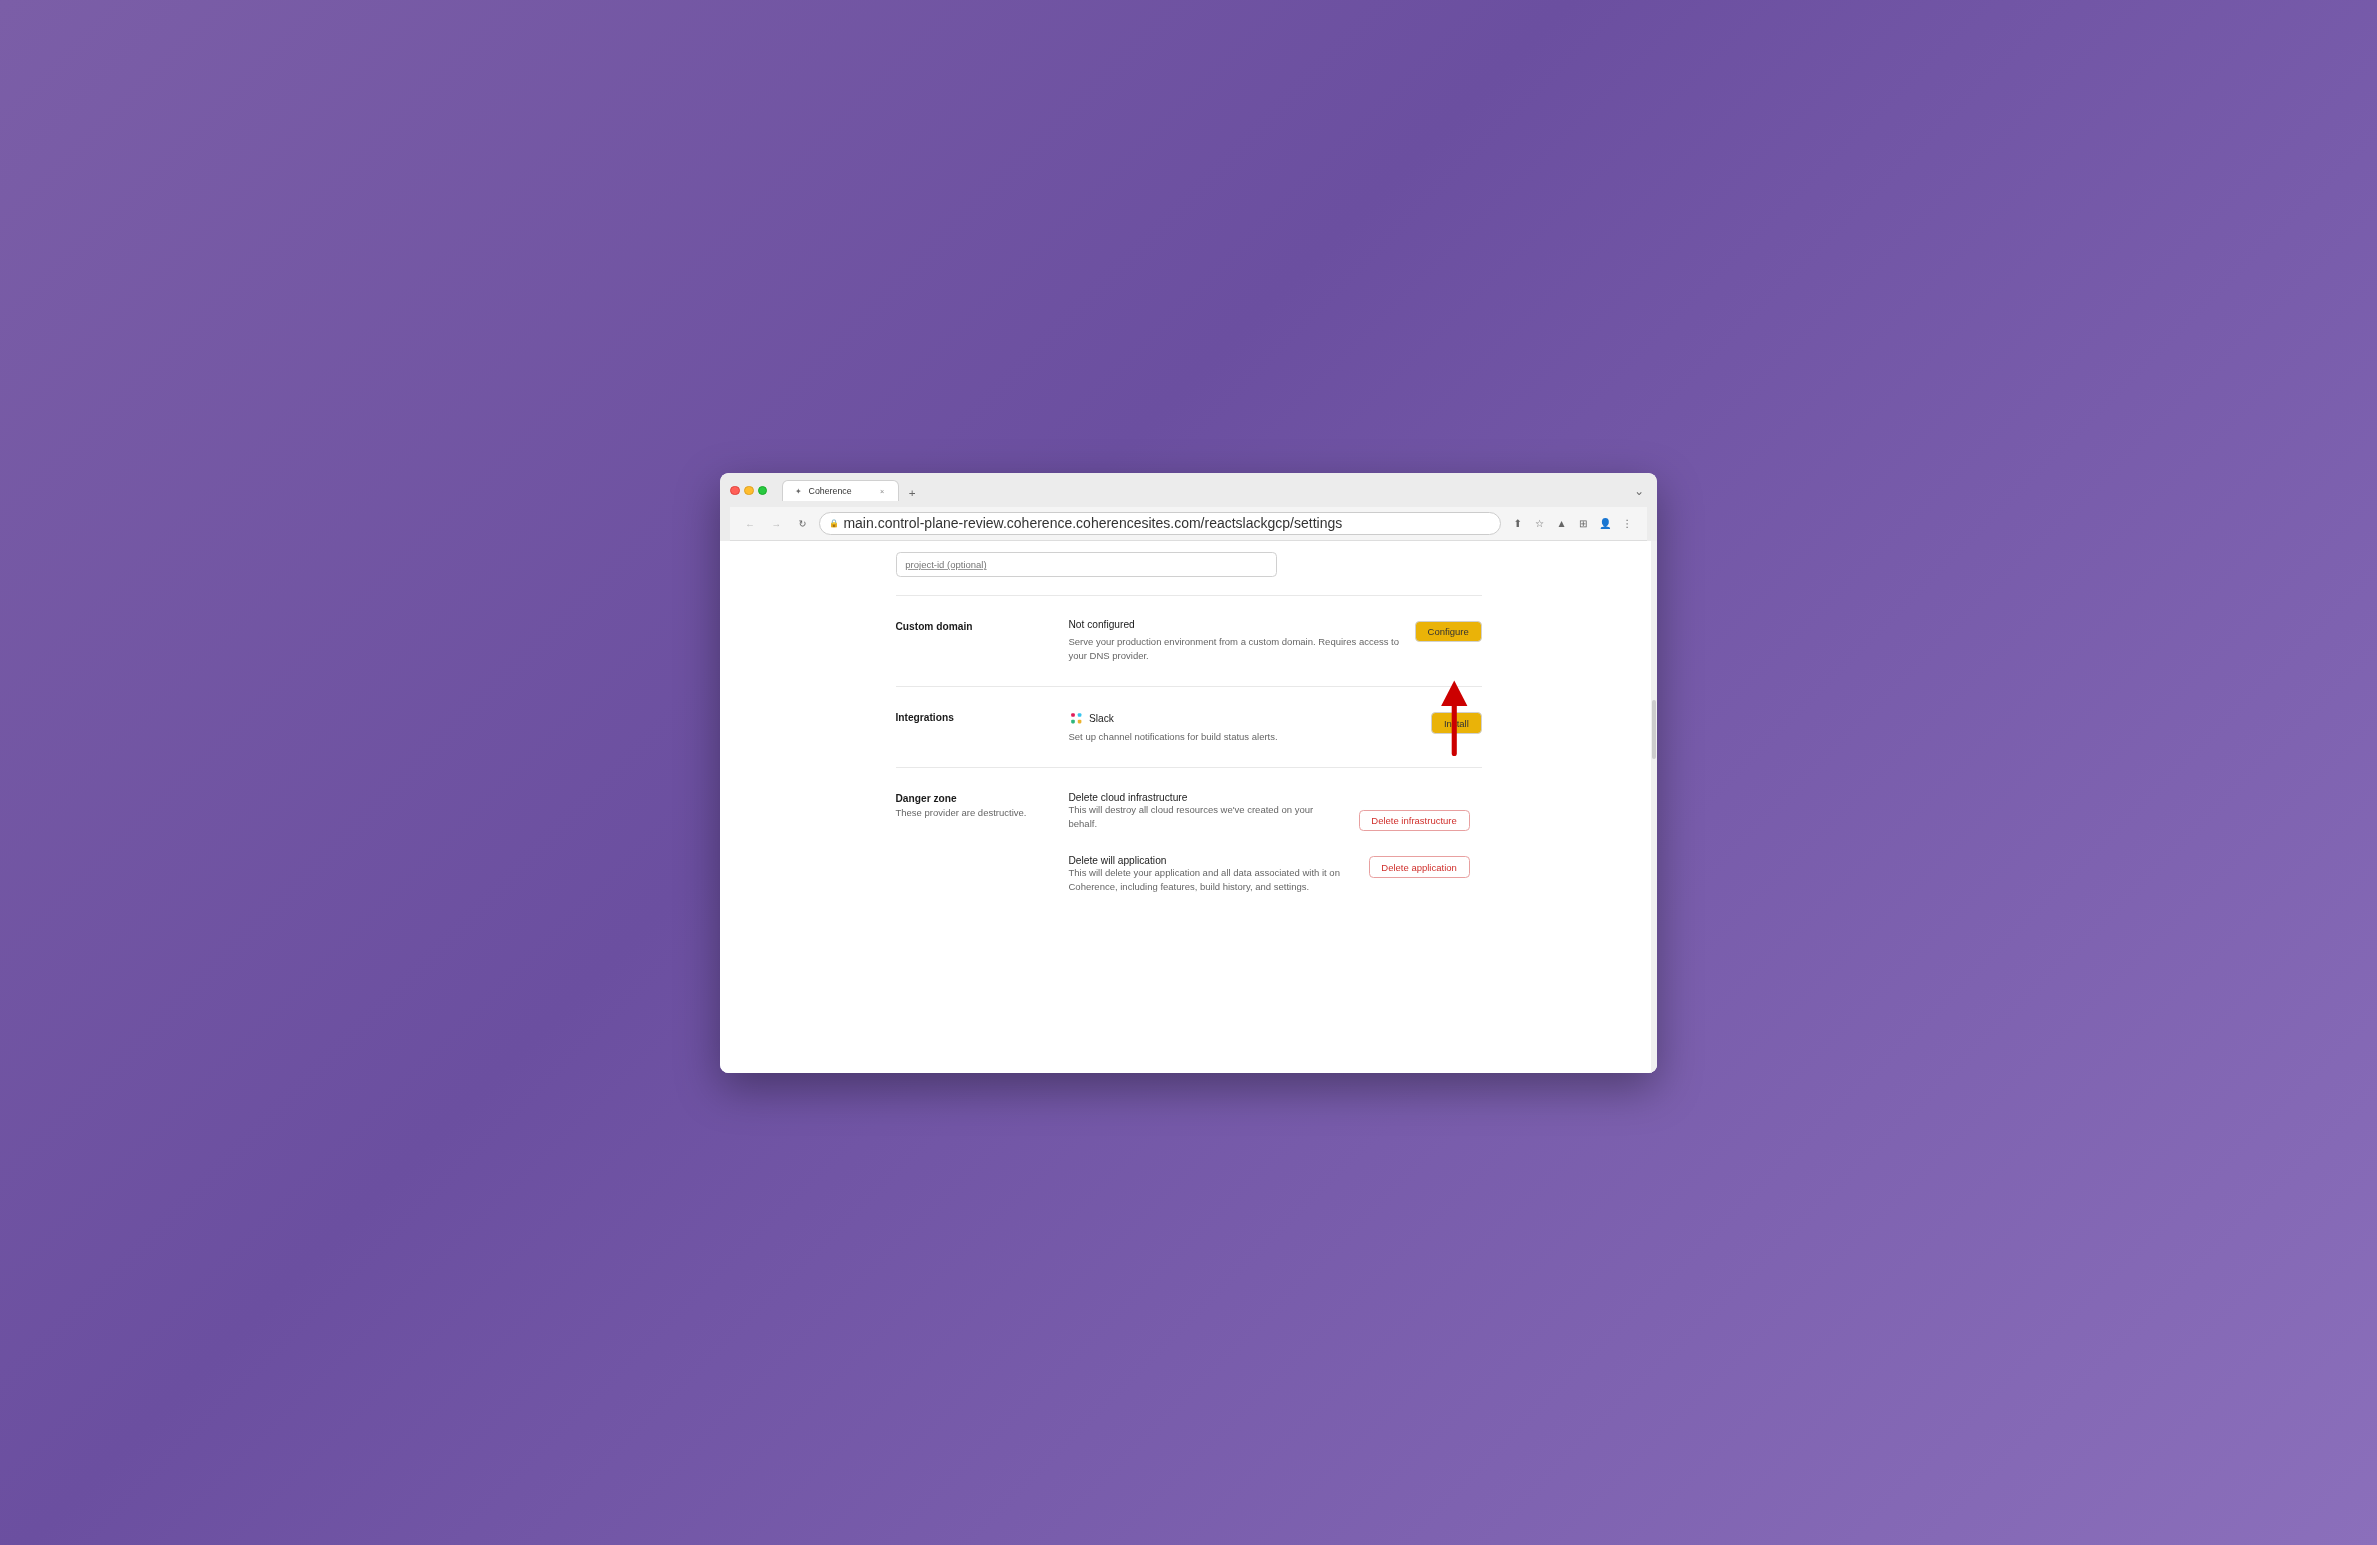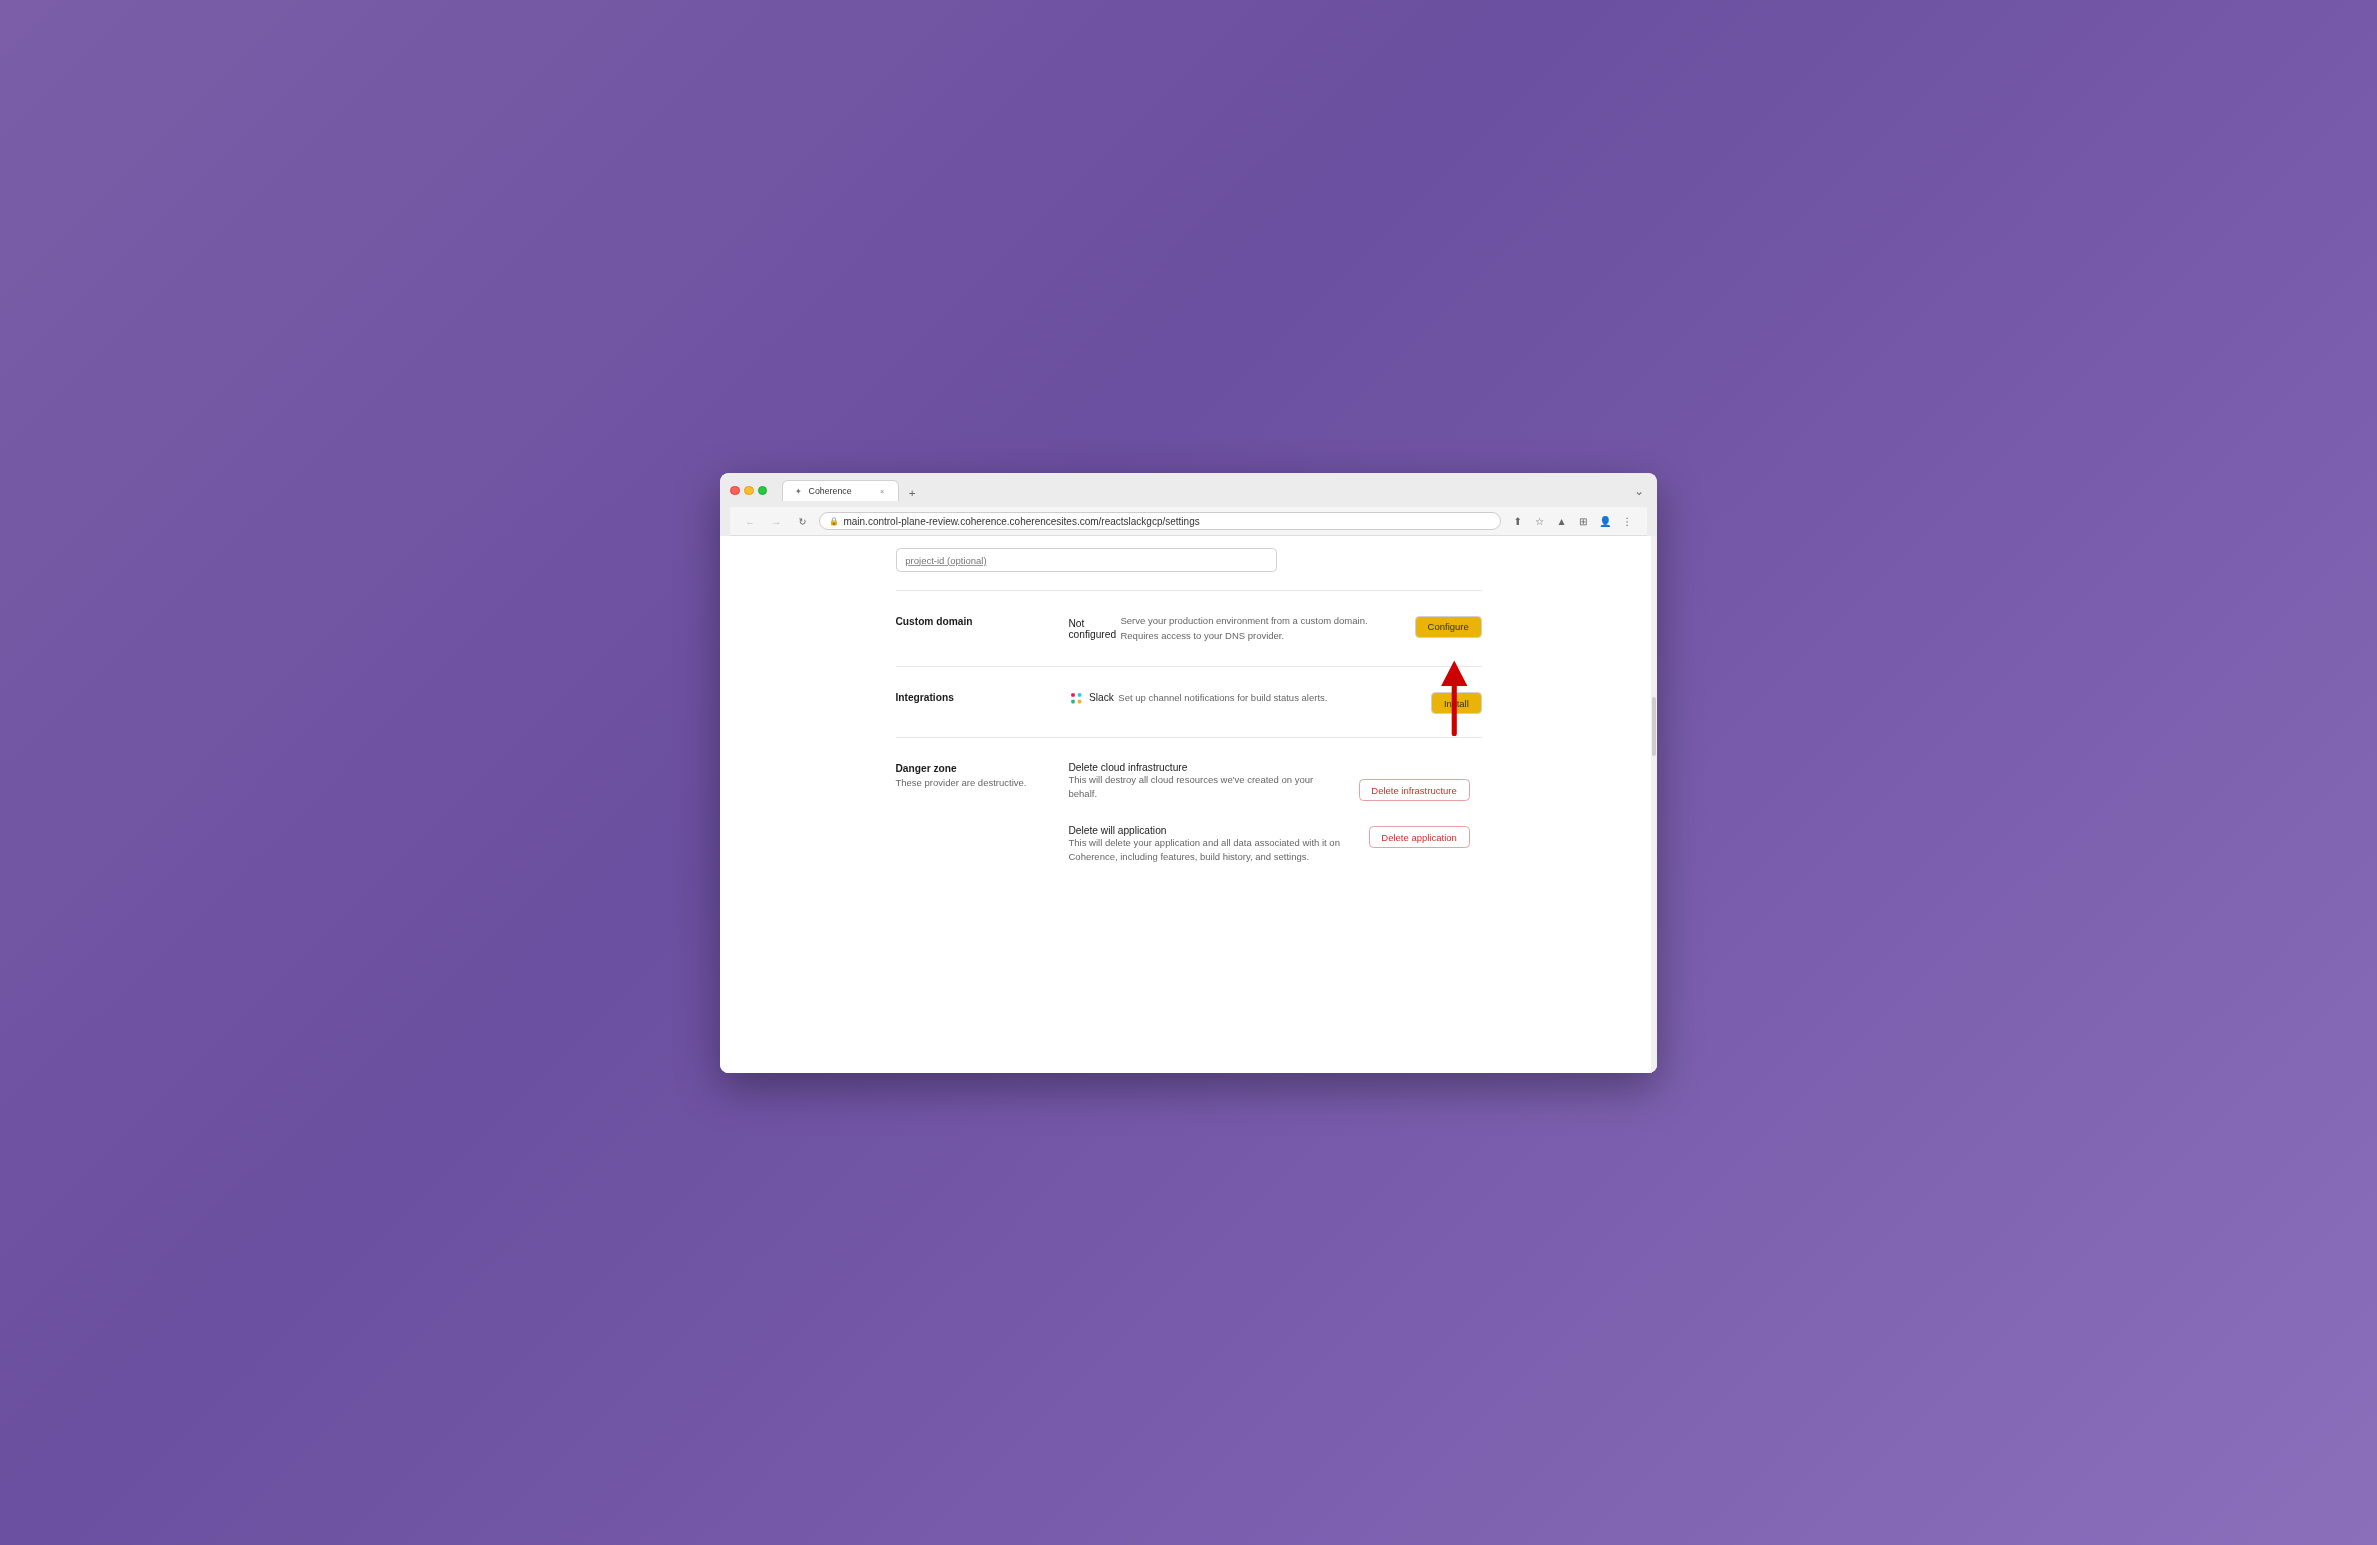--- a/index.html
+++ b/index.html
@@ -149,21 +149,21 @@
       align-items: center;
       gap: 4.4px;
     }
 
     .url-lock {
       color: #555;
       font-size: 8px;
     }
 
     .url-text {
-      font-size: 10px;
+      font-size: 14px;
       color: #333;
     }
 
     .toolbar-actions {
       display: flex;
       gap: 2.9px;
       align-items: center;
     }
 
     .toolbar-btn {
@@ -247,21 +247,21 @@
 
     .settings-row-sublabel {
       font-size: 9.5px;
       color: #666;
       margin-top: 2.9px;
       font-weight: 400;
     }
 
     .settings-row-content {
       display: flex;
-      flex-direction: row;
+      flex-direction: column;
       gap: 4.4px;
     }
 
     .settings-row-title {
       font-size: 10.2px;
       font-weight: 500;
       color: #1a1a1a;
       display: flex;
       align-items: center;
       gap: 5.9px;

